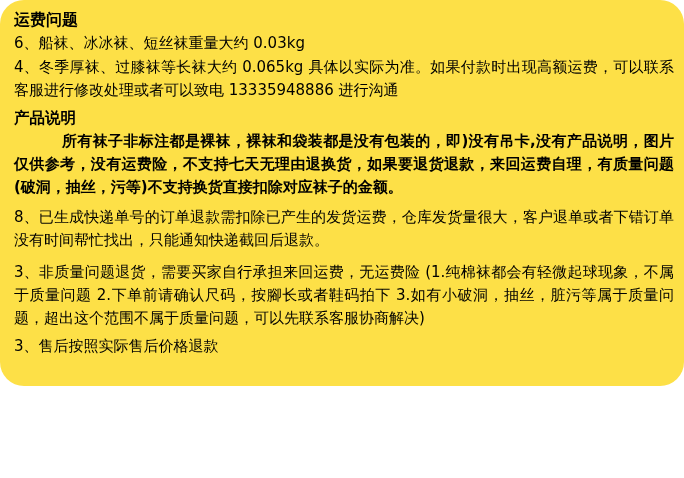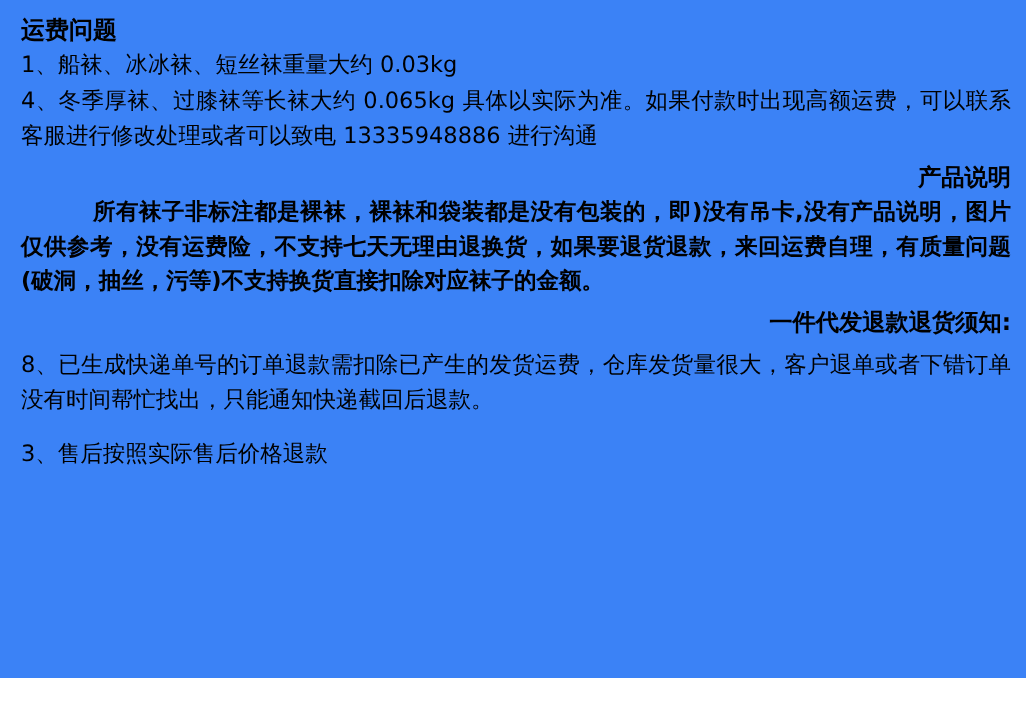--- a/index.html
+++ b/index.html
@@ -2,43 +2,43 @@
 <html><head>
 <meta charset="utf-8">
 <style>
   html, body {
     margin: 0;
     padding: 0;
     background: #ffffff;
   }
   #page {
     width: 684px;
-    height: 452px;
+    height: 386px;
     position: relative;
-    background: #3b82f6;
+    background: #fde047;
     overflow: hidden;
     font-family: "DejaVu Sans", "Liberation Sans", sans-serif;
     color: #000000;
+    border-radius: 24px;
   }
   .doc {
     padding: 8px 10px 0 14px;
     box-sizing: border-box;
   }
   .heading {
     font-weight: bold;
     font-size: 16px;
     line-height: 1.45;
     margin: 0 0 1px 0;
   }
   .heading-sub {
     font-weight: bold;
     font-size: 15.5px;
     line-height: 1.45;
     margin: 2px 0 1px 0;
-    text-align: right;
   }
   .para {
     font-size: 15px;
     line-height: 1.53;
     margin: 0 0 1px 0;
     text-align: left;
   }
   .para.justify {
     text-align: justify;
   }
@@ -50,42 +50,42 @@
   .spacer-md { height: 4px; }
 </style>
 </head>
 <body>
 
 <div id="page">
   <div class="doc">
 
     <div class="heading">运费问题</div>
 
-    <div class="para">1、船袜、冰冰袜、短丝袜重量大约 0.03kg</div>
+    <div class="para">6、船袜、冰冰袜、短丝袜重量大约 0.03kg</div>
     <div class="para justify">4、冬季厚袜、过膝袜等长袜大约 0.065kg 具体以实际为准。如果付款时出现高额运费，可以联系客服进行修改处理或者可以致电 13335948886 进行沟通</div>
 
     <div class="spacer-sm"></div>
 
     <div class="heading-sub">产品说明</div>
 
     <div class="para justify indent">所有袜子非标注都是裸袜，裸袜和袋装都是没有包装的，即)没有吊卡,没有产品说明，图片仅供参考，没有运费险，不支持七天无理由退换货，如果要退货退款，来回运费自理，有质量问题(破洞，抽丝，污等)不支持换货直接扣除对应袜子的金额。</div>
 
     <div class="spacer-sm"></div>
 
-    <div class="heading-sub">一件代发退款退货须知:</div>
 
 
     <div class="spacer-md"></div>
 
     <div class="para justify">8、已生成快递单号的订单退款需扣除已产生的发货运费，仓库发货量很大，客户退单或者下错订单没有时间帮忙找出，只能通知快递截回后退款。</div>
 
     <div class="spacer-md"></div>
 
 
     <div class="spacer-md"></div>
 
+    <div class="para justify">3、非质量问题退货，需要买家自行承担来回运费，无运费险 (1.纯棉袜都会有轻微起球现象，不属于质量问题 2.下单前请确认尺码，按腳长或者鞋码拍下 3.如有小破洞，抽丝，脏污等属于质量问题，超出这个范围不属于质量问题，可以先联系客服协商解决)</div>
 
     <div class="spacer-md"></div>
 
     <div class="para">3、售后按照实际售后价格退款</div>
 
   </div>
 </div>
 
 </body></html>

